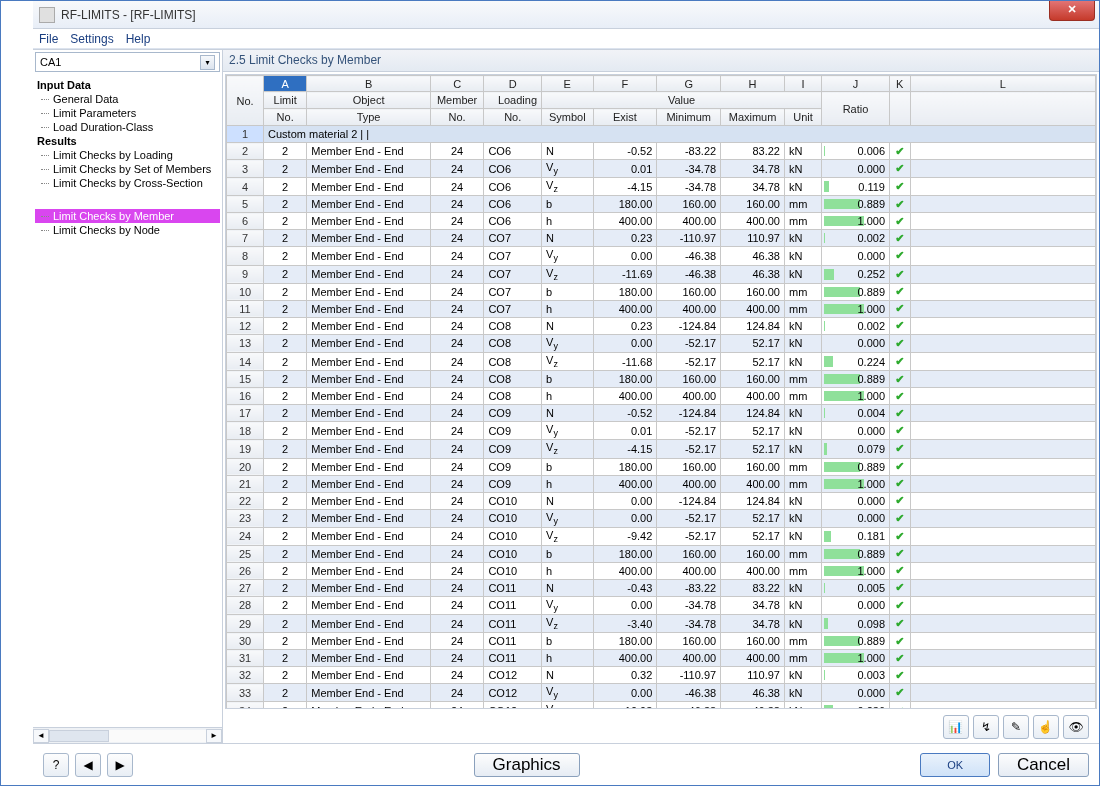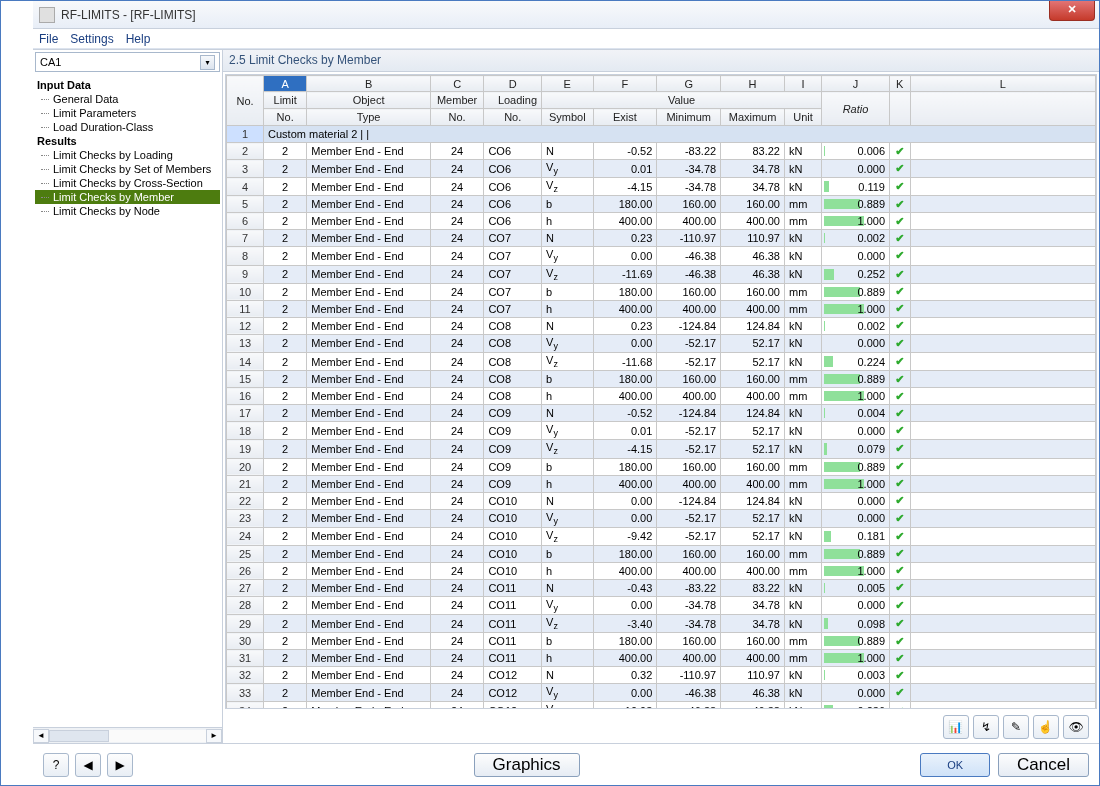--- a/index.html
+++ b/index.html
@@ -13,21 +13,21 @@
 .menubar span { cursor: pointer; }
 .layout { flex: 1; display: flex; border-top: 1px solid #c8d0dc; min-height: 0; }
 .sidebar { width: 190px; border-right: 1px solid #c8d0dc; display: flex; flex-direction: column; }
 .sidebar .combo { margin: 2px; height: 20px; border: 1px solid #a8b8cc; background: #fff; display: flex; align-items: center; padding: 0 4px; justify-content: space-between; }
 .sidebar .combo .arrow { width: 15px; height: 15px; border: 1px solid #a8b8cc; background: linear-gradient(#f6f8fb,#dce4ee); display: flex; align-items: center; justify-content: center; font-size: 8px; }
 .tree { flex: 1; padding: 4px 2px; overflow: auto; position: relative; }
 .tree-root { font-size: 11px; }
 .tree-top { padding: 1px 2px; color: #000; font-weight: bold; }
 .tree-item { padding: 1px 2px 1px 18px; color: #000; white-space: nowrap; position: relative; cursor: pointer; }
 .tree-item::before { content: ""; position: absolute; left: 6px; top: 50%; width: 8px; border-top: 1px dotted #888; }
-.tree-item.selected { background: #4d7c0f; color: #fff; }
+.tree-item.selected { background: #d946ef; color: #fff; margin-top: 19px; }
 .hscroll-sb { height: 16px; border-top: 1px solid #c8d0dc; background: #eef1f5; display: flex; align-items: center; }
 .hscroll-sb .btn { width: 16px; height: 14px; border: 1px solid #c8d0dc; background: #f6f8fb; font-size: 8px; text-align: center; line-height: 12px; }
 .hscroll-sb .track { flex: 1; height: 12px; background: #fafafa; position: relative; }
 .hscroll-sb .thumb { position: absolute; left: 0; width: 60px; height: 12px; background: #dfe6ef; border: 1px solid #c8d0dc; }
 .main { flex: 1; display: flex; flex-direction: column; min-width: 0; }
 .panel-title { height: 22px; background: linear-gradient(#f1f3f7,#e4eaf2); border-bottom: 1px solid #c8d0dc; color: #35537a; font-weight: 500; font-size: 12px; padding: 3px 6px; }
 .grid-wrap { flex: 1; display: flex; flex-direction: column; min-height: 0; }
 .grid-scroll { flex: 1; overflow: auto; border: 1px solid #c8d0dc; margin: 2px; }
 table.grid { border-collapse: collapse; width: 100%; font-size: 11px; }
 table.grid th, table.grid td { border: 1px solid #c8c8c8; padding: 1px 4px; height: 17px; white-space: nowrap; }
@@ -117,21 +117,21 @@
                   <th class="letter">J</th>
                   <th class="letter">K</th>
                   <th class="letter" style="width: 180px;">L</th>
                 </tr>
                 <tr>
                   <th style="width: 42px;">Limit</th>
                   <th style="width: 120px;">Object</th>
                   <th style="width: 52px;">Member</th>
                   <th style="width: 56px; text-align: right;">Loading</th>
                   <th rowspan="1" colspan="5">Value</th>
-                  <th rowspan="2" style="width: 66px; font-style: italic;">Ratio</th>
+                  <th rowspan="2" style="width: 66px;">Ratio</th>
                   <th rowspan="2" style="width: 20px;"></th>
                   <th rowspan="2"></th>
                 </tr>
                 <tr>
                   <th style="width: 42px;">No.</th>
                   <th style="width: 120px;">Type</th>
                   <th style="width: 52px;">No.</th>
                   <th style="width: 56px;">No.</th>
                   <th style="width: 50px;">Symbol</th>
                   <th style="width: 62px;">Exist</th>

